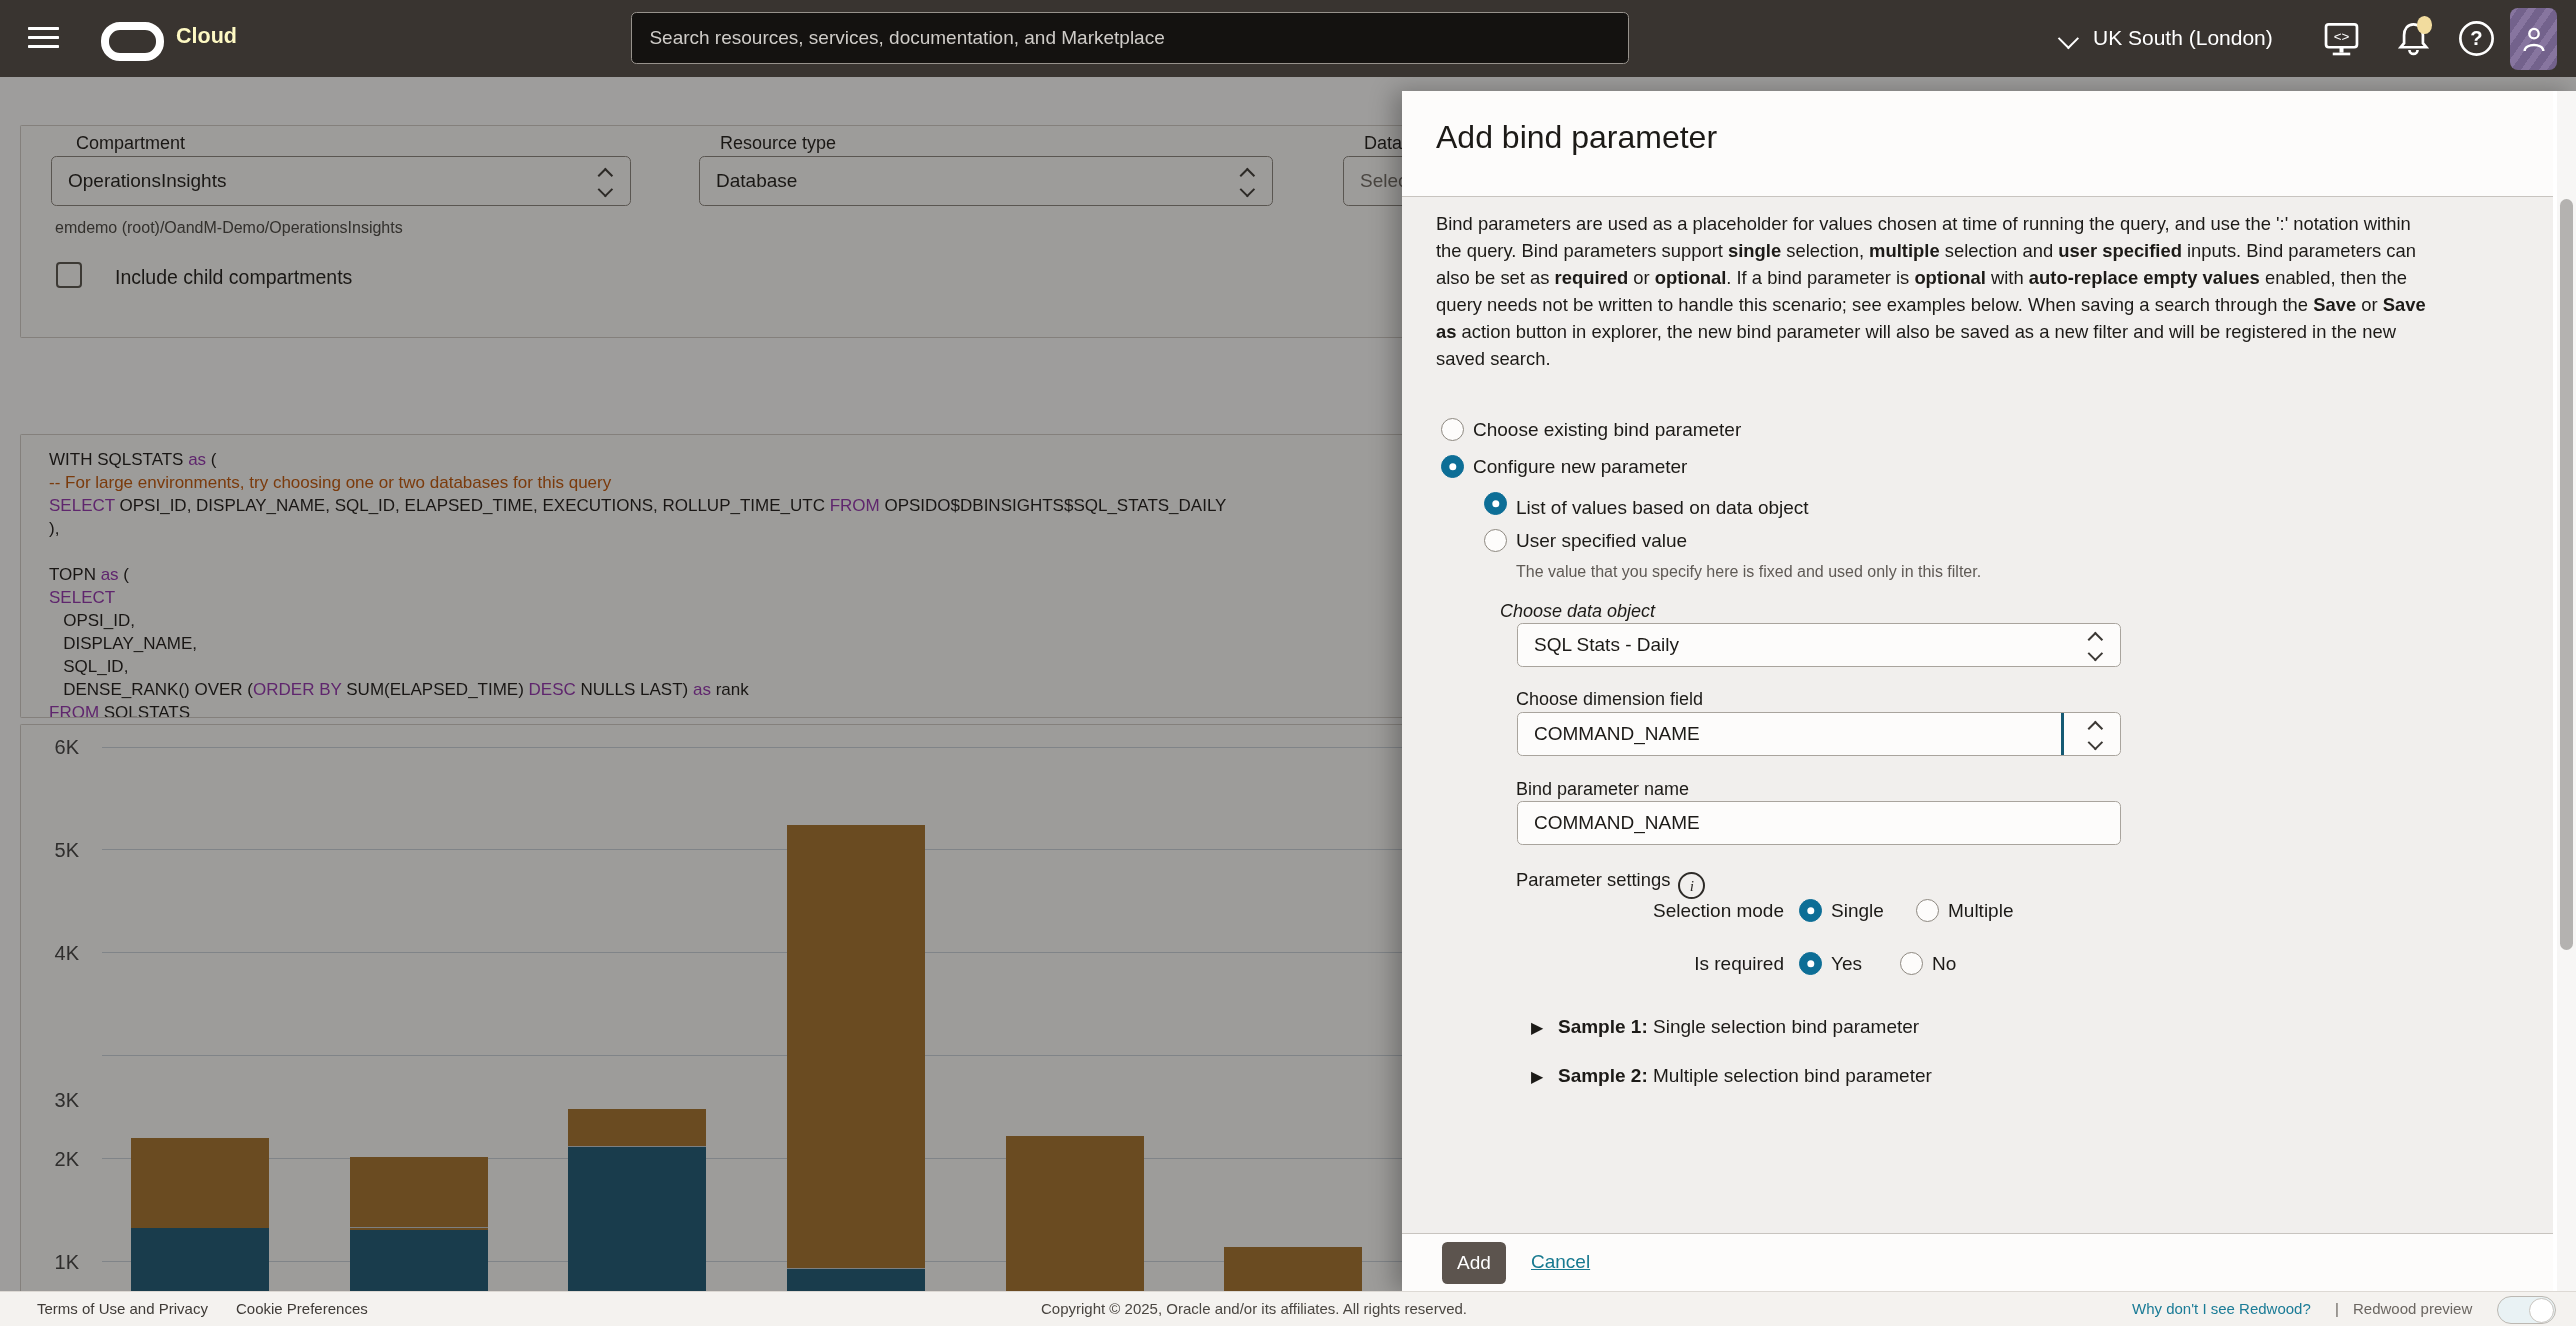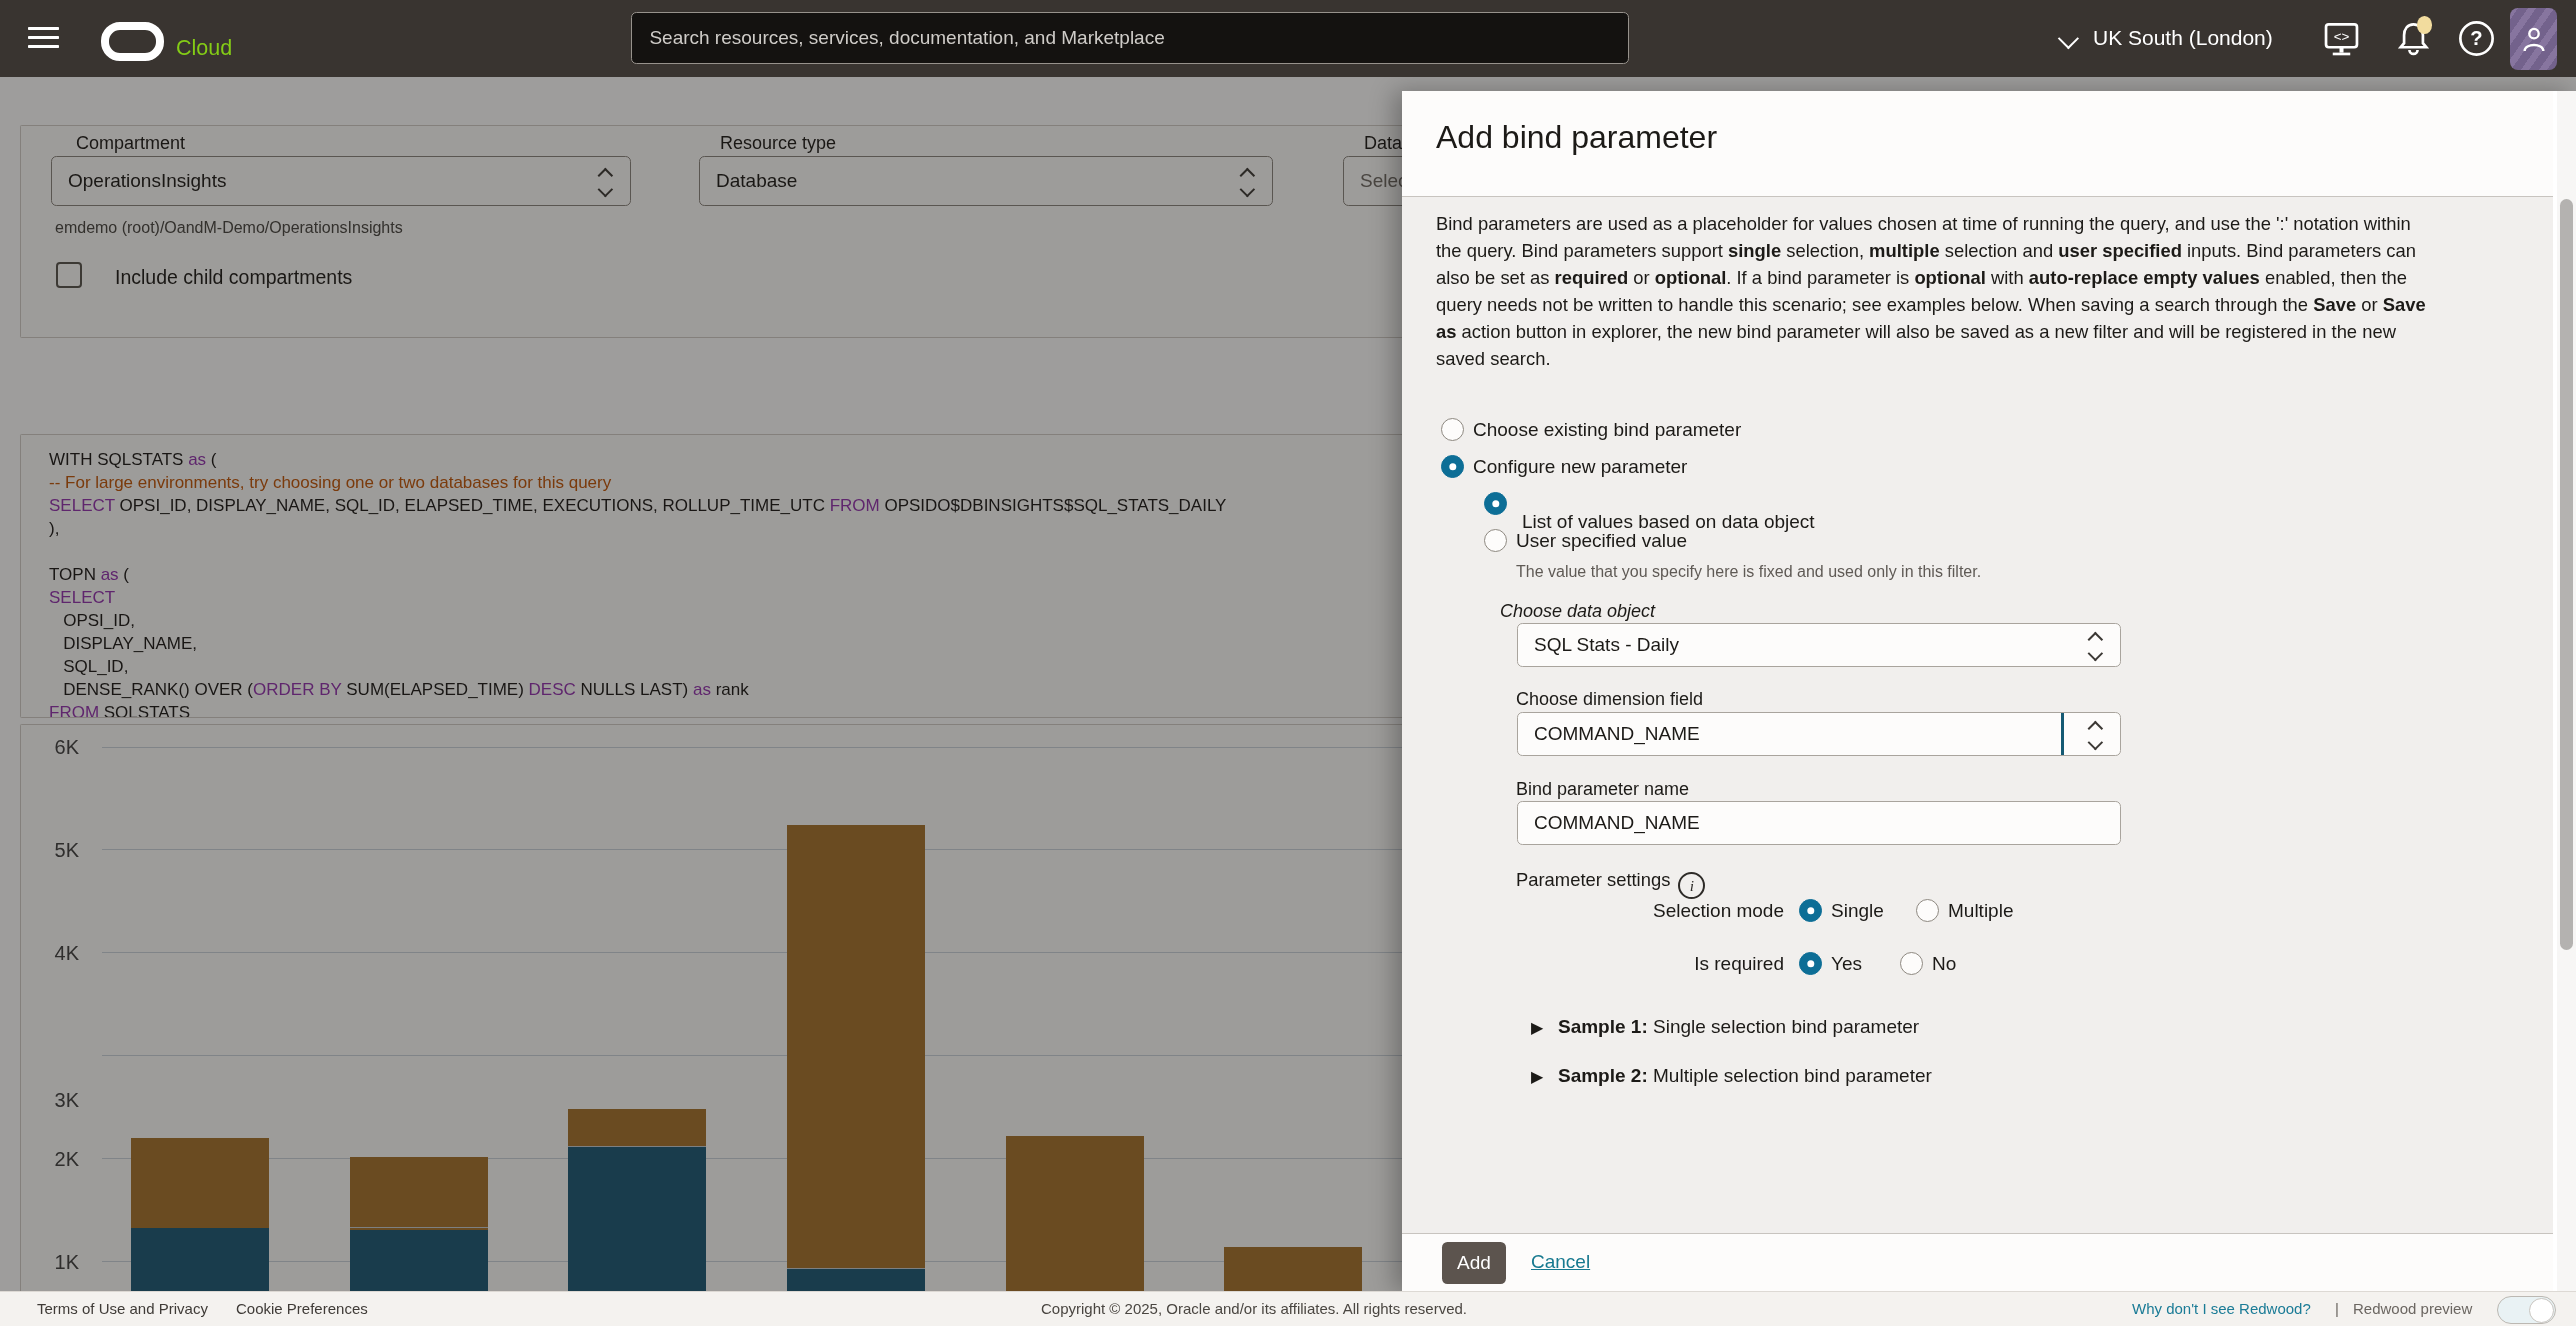--- a/index.html
+++ b/index.html
@@ -5,21 +5,21 @@
   html,body{margin:0;padding:0;}
   body{font-family:"Liberation Sans","DejaVu Sans",sans-serif;background:#fff;}
   #root{position:relative;width:2576px;height:1327px;overflow:hidden;background:#fff;}
   .abs{position:absolute;box-sizing:border-box;}
 
   
   .header{left:0;top:0;width:2576px;height:77px;background:#393430;z-index:30;}
   .hamburger{left:28px;top:27px;width:31px;height:24px;cursor:pointer;}
   .hamburger i{display:block;height:3.4px;background:#fff;margin-bottom:5.4px;border-radius:0.7px;}
   .o-logo{left:101px;top:21.5px;width:63px;height:39px;border:8.7px solid #fff;border-radius:19px;}
-  .brand{left:176px;top:36px;font-size:21.5px;font-weight:400;color:#84cc16;}
+  .brand{left:176px;top:24px;font-size:21.5px;font-weight:700;color:#fef9c3;}
   .search{left:631px;top:12px;width:998px;height:52px;background:#141210;border:1.3px solid #97928c;
           border-radius:5.4px;color:#d6d3cf;font-size:19px;padding:0 17.4px;outline:none;
           font-family:"Liberation Sans","DejaVu Sans",sans-serif;}
   .search::placeholder{color:#cfccc8;opacity:1;}
   .chev-dn-w{left:2061px;top:31px;width:14.8px;height:14.8px;border-right:2.7px solid #fff;border-bottom:2.7px solid #fff;transform:rotate(45deg);}
   .region{left:2093px;top:25.5px;font-size:21px;color:#fff;}
   .hicon{top:19px;width:39px;height:39px;color:#fff;}
   .avatar{left:2510px;top:8px;width:47px;height:62px;border-radius:8px;overflow:hidden;
           background:repeating-linear-gradient(125deg,#87759f 0 6.7px,#73628c 6.7px 14.8px);}
   .avatar svg{position:absolute;left:50%;top:50%;transform:translate(-50%,-50%);}
@@ -244,21 +244,21 @@
 
     <div class="abs desc" id="panel-desc"><span>Bind parameters are used as a placeholder for values chosen at time of running the query, and use the ':' notation within the query. Bind parameters support </span><b>single</b><span> selection, </span><b>multiple</b><span> selection and </span><b>user specified</b><span> inputs. Bind parameters can also be set as </span><b>required</b><span> or </span><b>optional</b><span>. If a bind parameter is </span><b>optional</b><span> with </span><b>auto-replace empty values</b><span> enabled, then the query needs not be written to handle this scenario; see examples below. When saving a search through the </span><b>Save</b><span> or </span><b>Save as</b><span> action button in explorer, the new bind parameter will also be saved as a new filter and will be registered in the new saved search.</span></div>
 
     <div class="abs radio" style="left:39px;top:327px;"></div>
     <div class="abs rlabel" style="left:71px;top:327px;">Choose existing bind parameter</div>
 
     <div class="abs radio sel2" style="left:39px;top:364px;"></div>
     <div class="abs rlabel" style="left:71px;top:364px;">Configure new parameter</div>
 
     <div class="abs radio sel2" style="left:82px;top:401px;"></div>
-    <div class="abs rlabel" style="left:114px;top:419px;margin-left:6px;">List of values based on data object</div>
+    <div class="abs rlabel" style="left:114px;top:405px;">List of values based on data object</div>
 
     <div class="abs radio" style="left:82px;top:438px;"></div>
     <div class="abs rlabel" style="left:114px;top:438px;">User specified value</div>
 
     <div class="abs help-txt" style="left:114px;top:472px;">The value that you specify here is fixed and used only in this filter.</div>
 
     <div class="abs p-label" style="left:98px;top:510px;font-style:italic;">Choose data object</div>
     <div class="abs p-sel" style="left:115px;top:532px;width:604px;height:44px;">
       <span class="val">SQL Stats - Daily</span>
       <span class="cup"></span>

